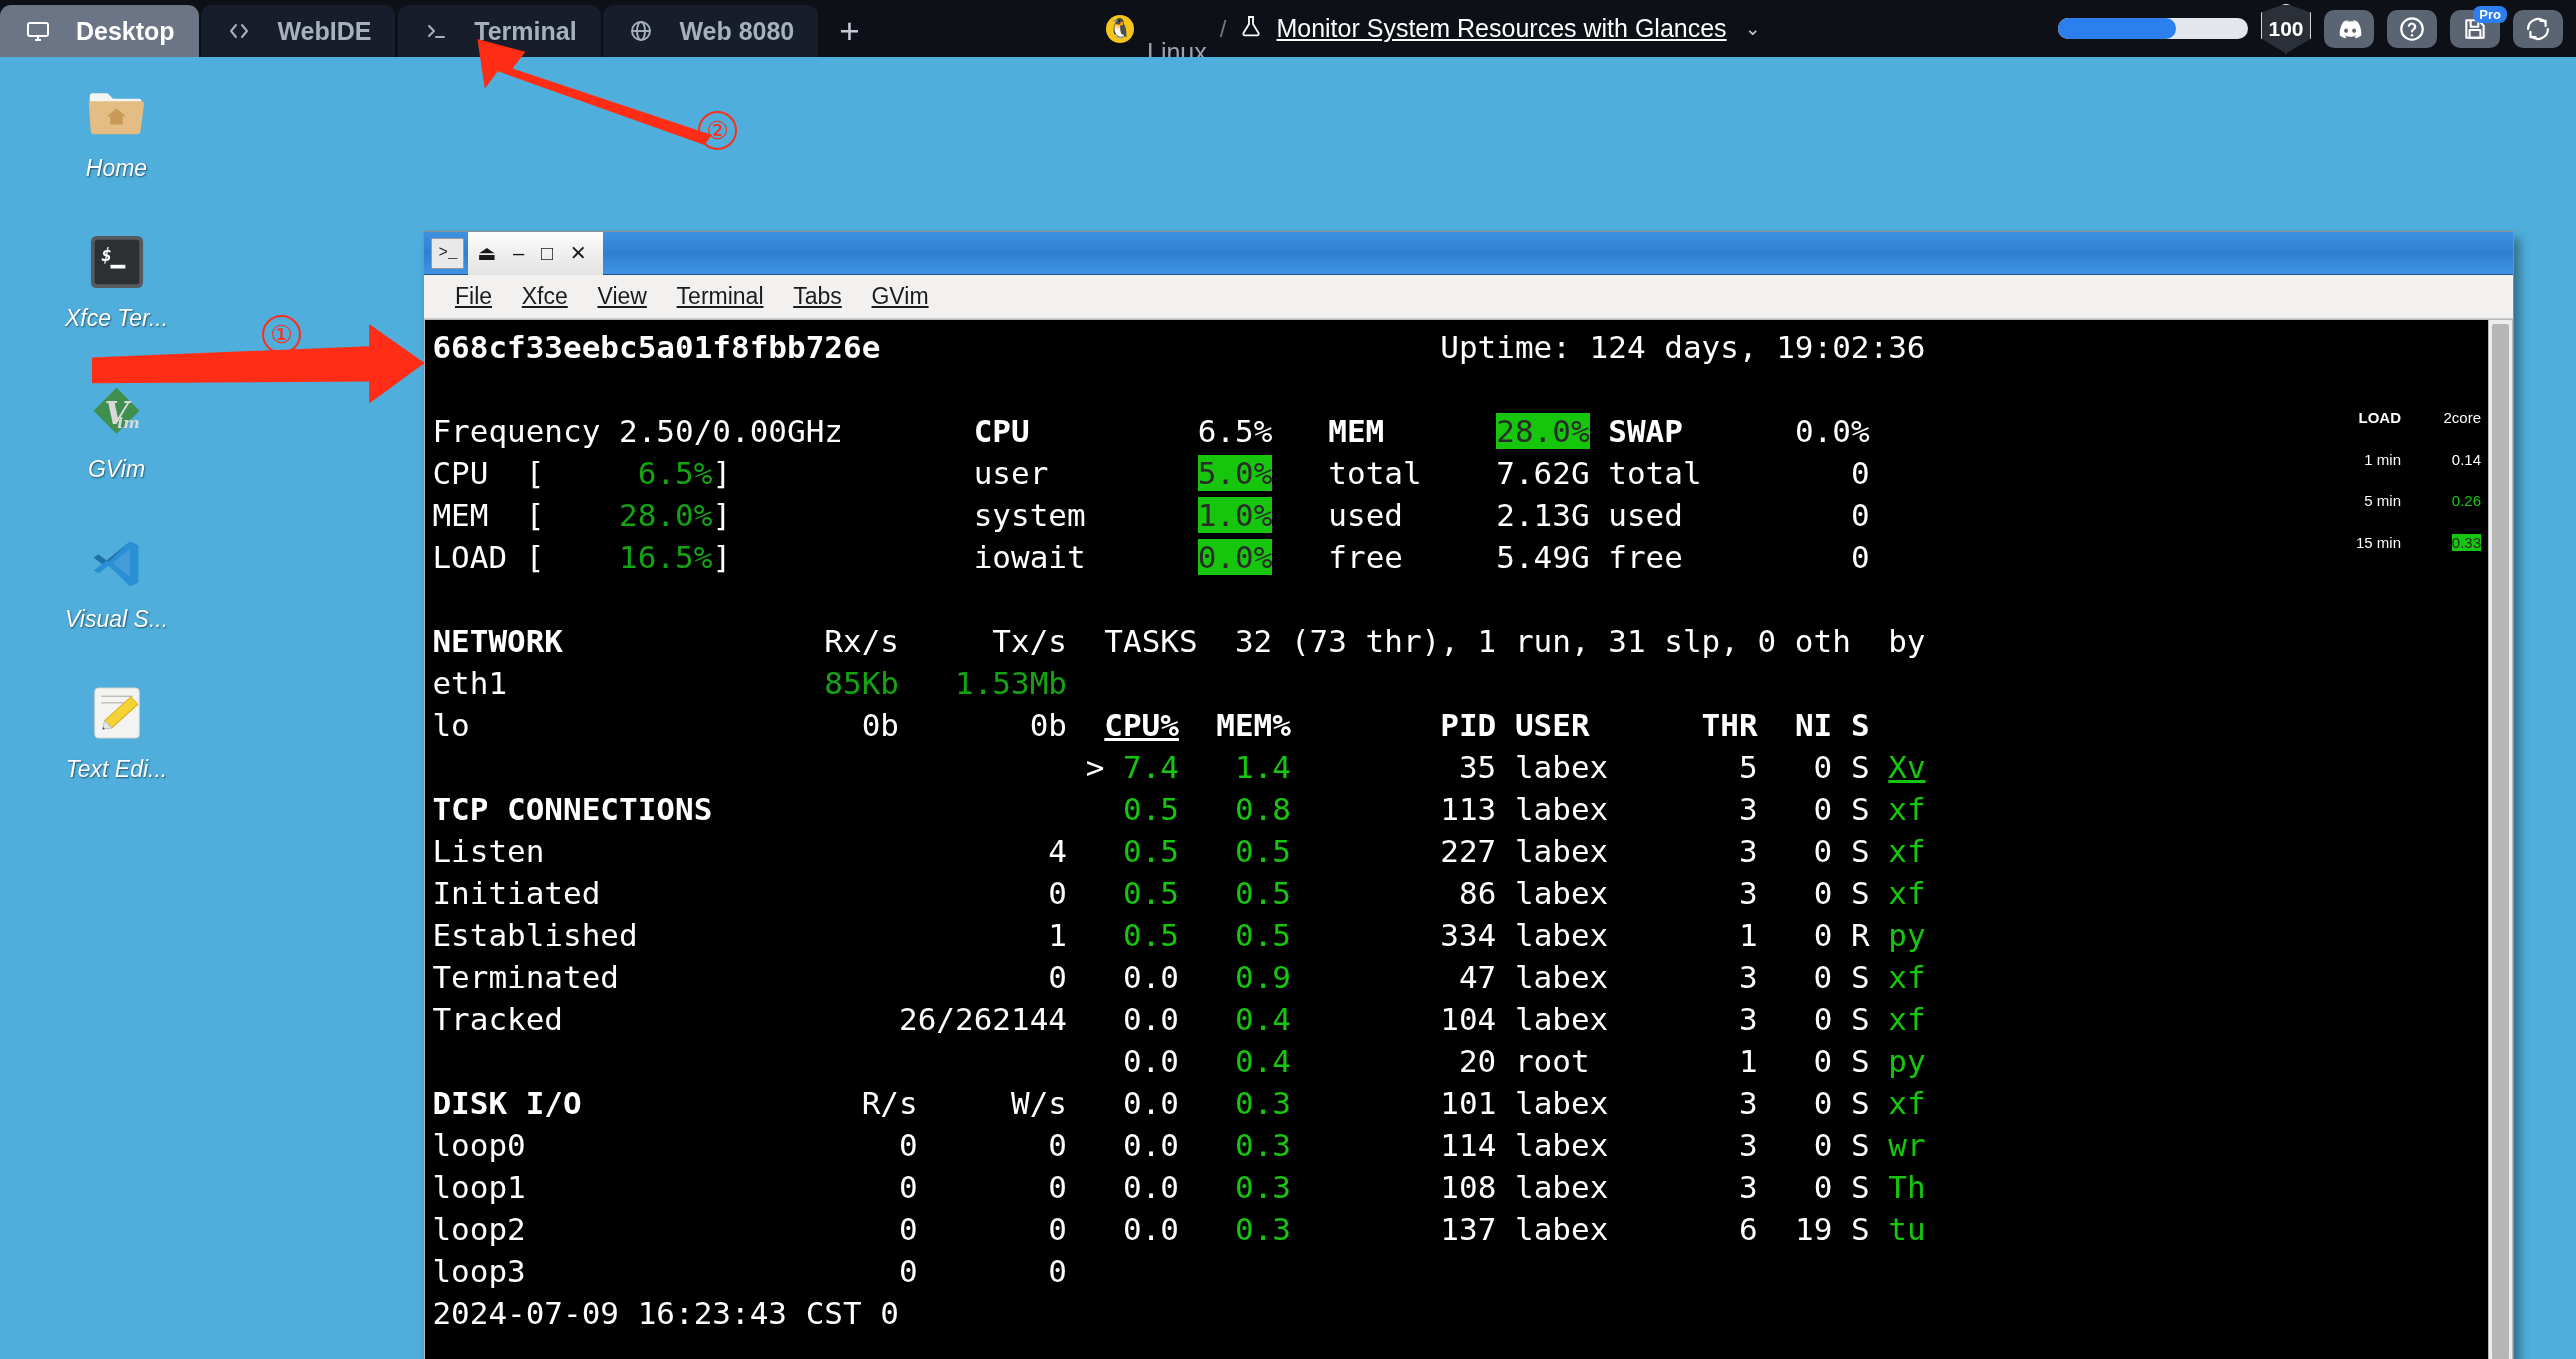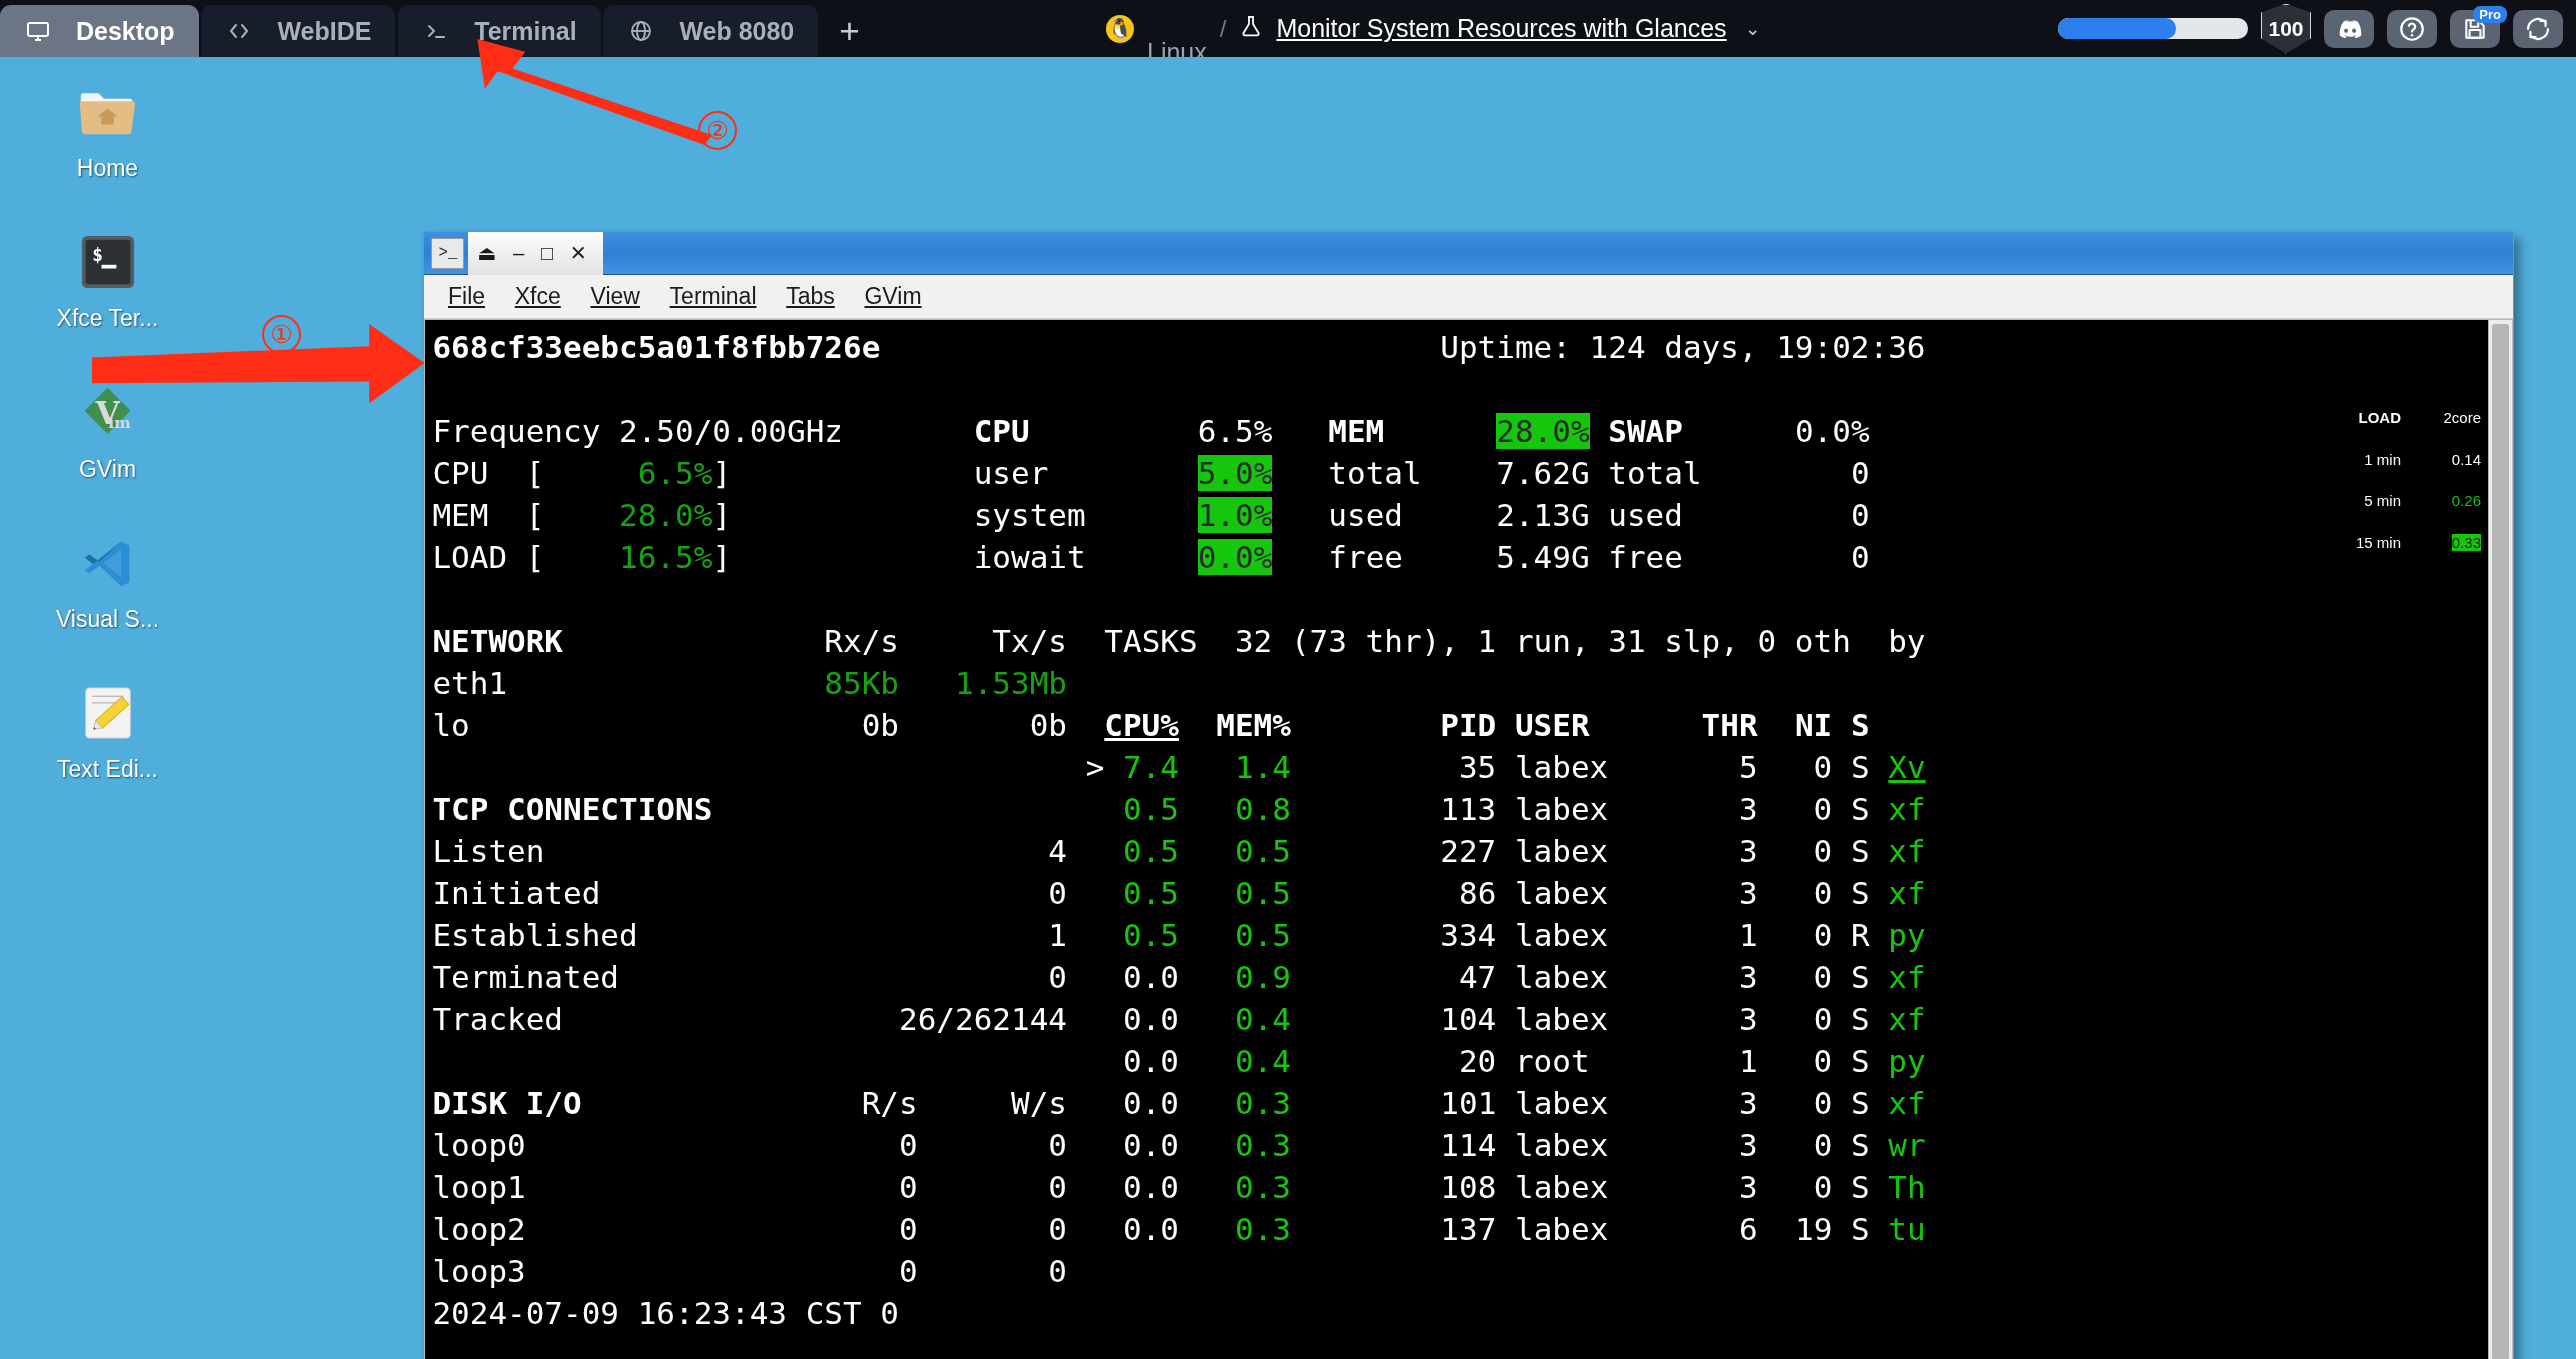--- a/index.html
+++ b/index.html
@@ -81,21 +81,21 @@
     position:absolute; top:-3.7px; right:-7.4px;
     background:#2b7fef; color:#fff; font-size:13px; font-weight:700;
     border-radius: 7.4px; padding: 0.9px 6.5px;
   }
 
   
   #desktop {
     position:absolute; left:0; top:57px; width:2576px; height:1302px;
     background:#4FAEDB;
   }
-  .deskicons { position:absolute; left:26px; top:18.5px; width:163px; }
+  .deskicons { position:absolute; left:35px; top:18.5px; width:163px;font-style:italic; }
   .deskicon { width:163px; margin-bottom: 44px; display:flex; flex-direction:column; align-items:center; }
   .deskicon .glyph { width:72px; height:72px; display:flex; align-items:center; justify-content:center; }
   .deskicon .lbl {
     margin-top: 7.4px; color:#ffffff; font-size:23px;
     text-shadow: 0.9px 0.9px 1.8px rgba(0,0,0,.55);
     white-space: nowrap;
   }
 
   
   #termwin {
@@ -122,21 +122,21 @@
     flex: 1; text-align:center; color:#ffffff;
     font-size: 24px; font-weight: 700; letter-spacing:0.2px;
     text-shadow: 0 0.9px 0.9px rgba(0,0,0,.4);
   }
   .wbtns { display:flex; align-items:center; gap:16.6px; padding: 0 16.6px 0 9.2px;
            background: linear-gradient(to bottom,#fdfdfd,#e2e2e2); height:43px; }
   .wbtn { color:#1a1a1a; font-size:20.3px; line-height:1; display:flex; align-items:center; }
 
   .menubar {
     height: 44px; background:#f2f1f0;
-    display:flex; align-items:center; padding-left: 11px; gap: 3.7px;
+    display:flex; align-items:center; padding-left: 18px; gap: 3.7px;
     border-bottom:0.9px solid #cfcfcf;
   }
   .menuitem { font-size: 23px; color:#1b1b1b; padding: 3.7px 13px; }
   .menuitem u { text-decoration: underline; }
 
   .termbody {
     flex: 1; background:#000; position:relative; overflow:hidden;
     border: 0.9px solid #b9b9b9;
     display:flex;
   }

